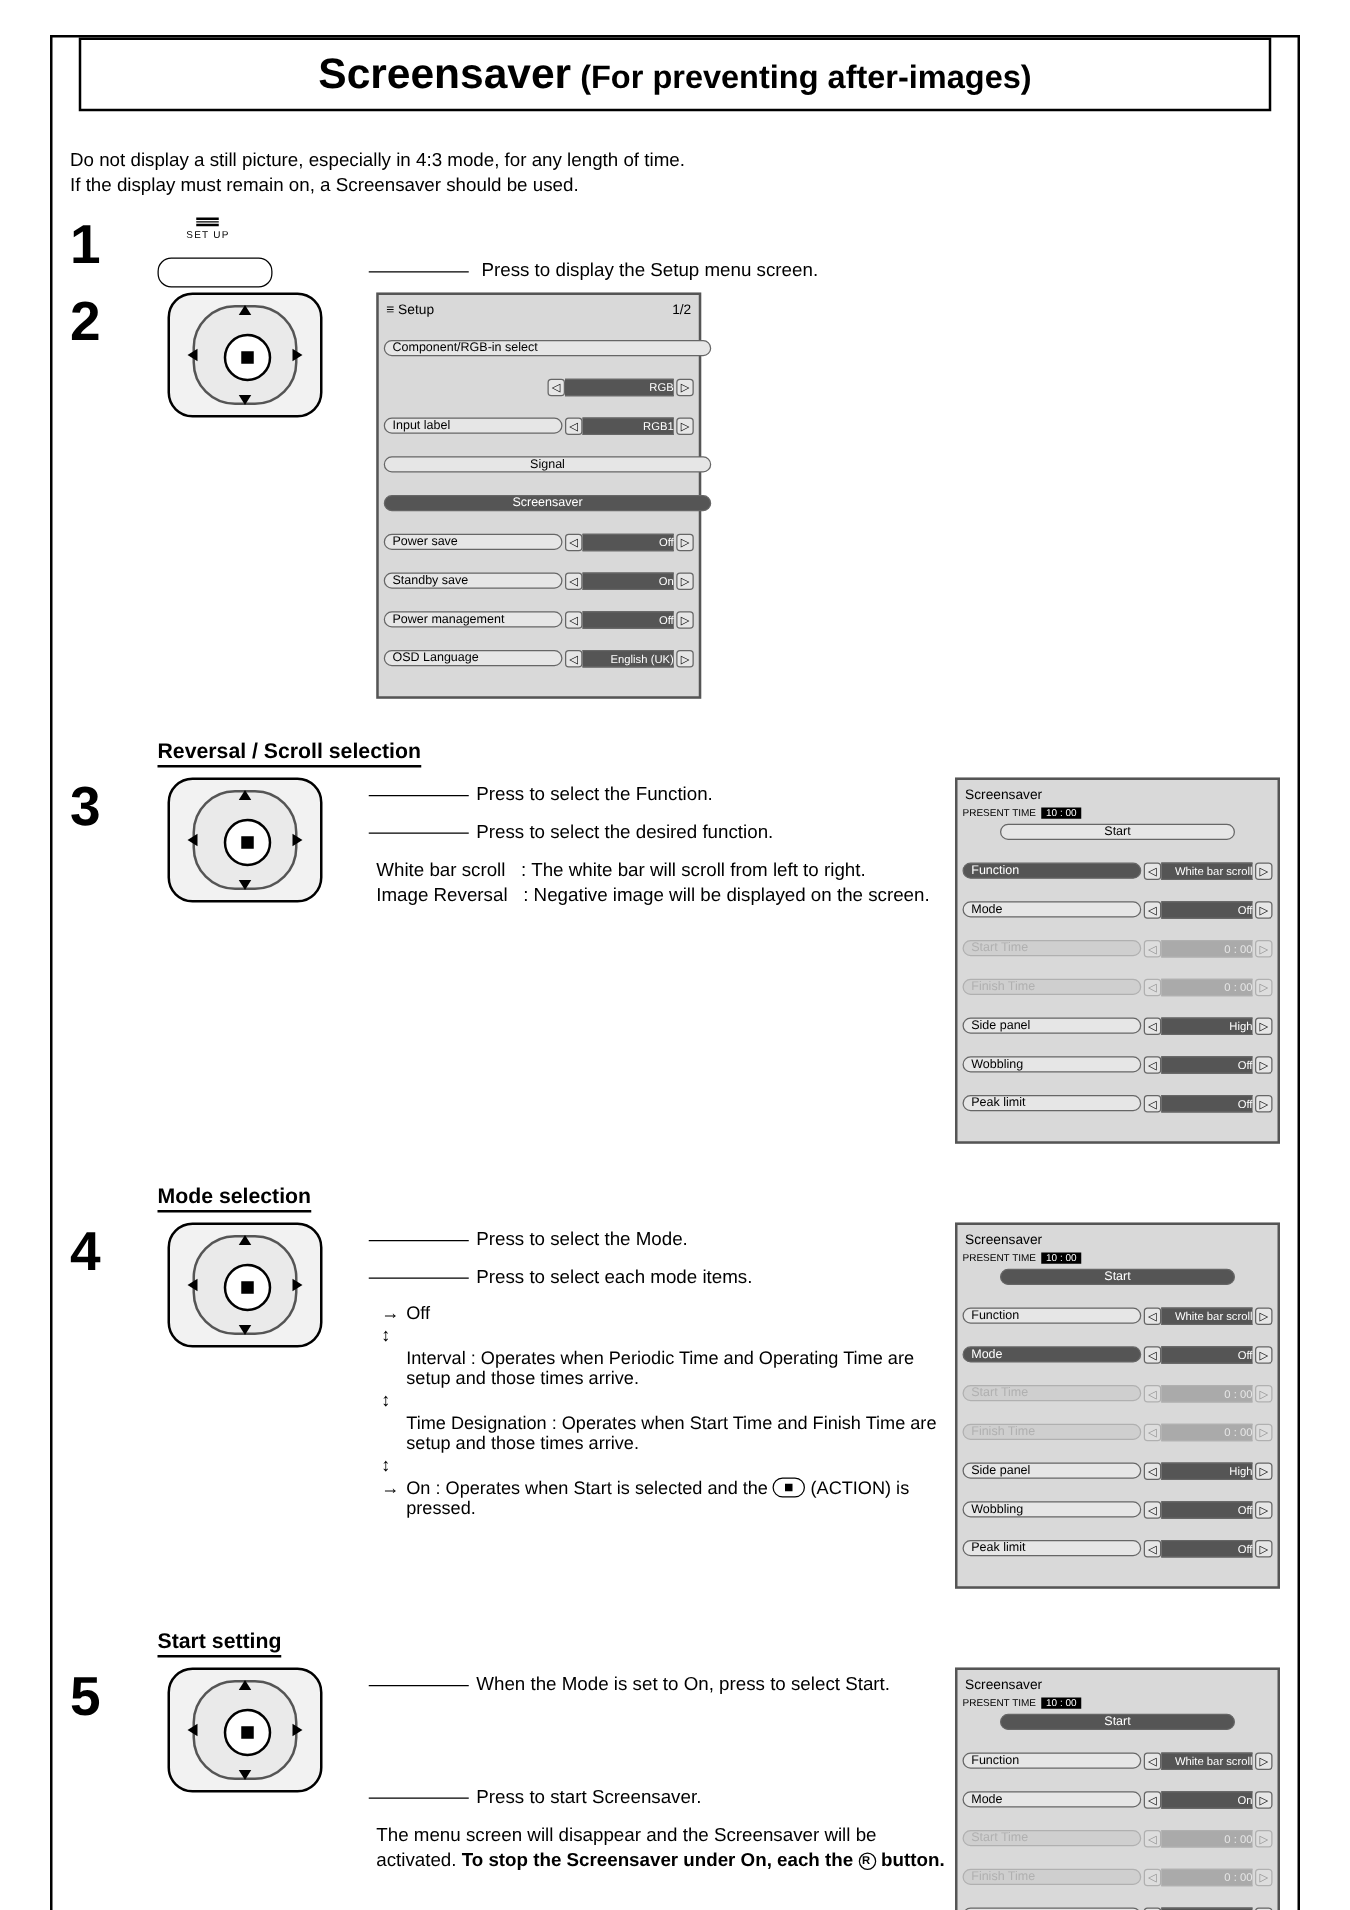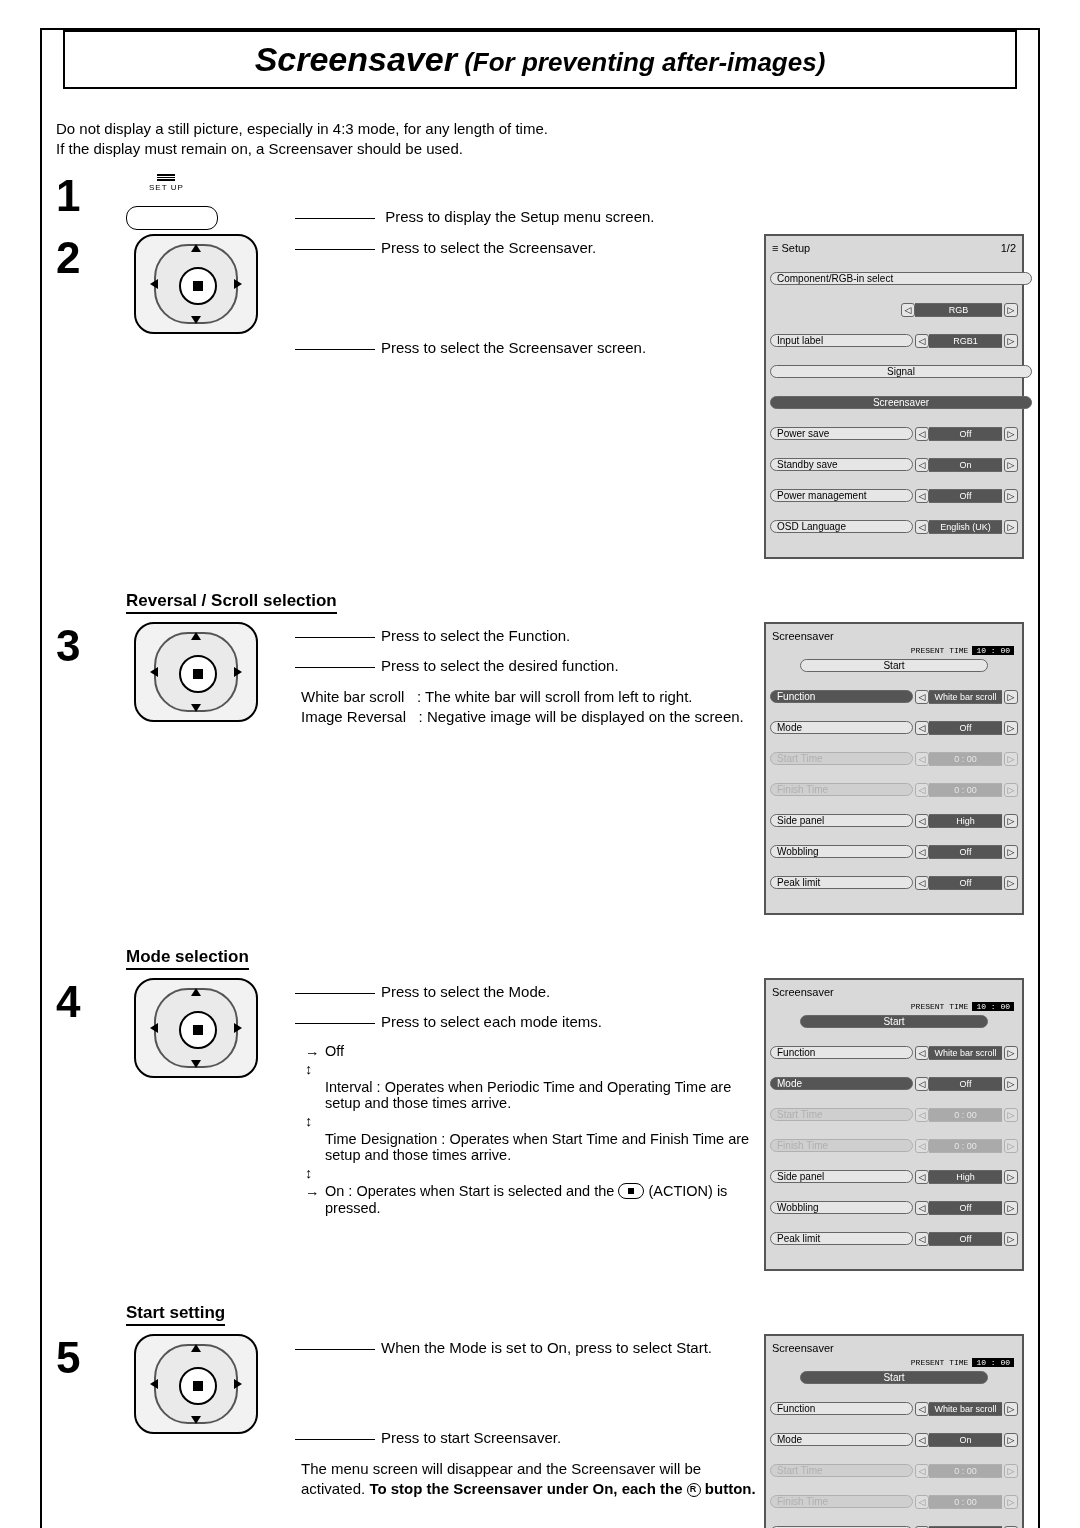--- a/index.html
+++ b/index.html
@@ -14,21 +14,20 @@
   .page-frame {
     border: 2px solid #000;
     padding: 0;
   }
   .title-box {
     border: 2px solid #000;
     padding: 8px 30px;
     margin: 0 auto 30px auto;
     text-align: center;
     width: 92%;
-    font-style: italic;
   }
   .title-main {
     font-size: 34px;
     font-weight: bold;
   }
   .title-sub {
     font-size: 26px;
     font-weight: bold;
   }
   .intro {
@@ -131,35 +130,35 @@
     display: flex; align-items: center;
     margin: 18px 0; height: 13px;
   }
   .osd-row .lbl {
     flex: 0 0 52%;
     border: 1px solid #666; border-radius: 7px;
     padding: 0 6px; background: #e6e6e6;
     white-space: nowrap; overflow:hidden;
   }
   .osd-row .val {
-    flex: 1; text-align: center;
+    flex: 1; text-align: right;
     border-top:1px solid #666;border-bottom:1px solid #666;
     background:#555;color:#fff; font-size:9px; height:12px; line-height:12px;
   }
   .osd-row .ar {
     width:12px;border:1px solid #666;border-radius:3px;
     height:12px;line-height:12px;text-align:center;font-size:9px;
     background:#e6e6e6; margin-left:2px;
   }
   .osd-row .ar:first-of-type { margin-left:4px; }
   .osd-row.center .lbl { flex:0 0 100%; text-align:center; }
   .osd-row.hl .lbl { background:#555;color:#fff; }
   .osd-row.dim { opacity:0.35; }
   .osd-row.dim .lbl { background:#bdbdbd;color:#666; }
-  .osd-time { text-align:right; font-size:8px; margin:2px 4px 4px 0;font-family:Liberation Mono, monospace; }
+  .osd-time { text-align:left; font-size:8px; margin:2px 4px 4px 0; }
   .osd-time .clock { background:#000;color:#fff;padding:0 4px;margin-left:4px; }
   .osd-start {
     border:1px solid #666;border-radius:7px;
     text-align:center;margin:2px 30px 4px 30px;font-size:10px;
     background:#e6e6e6;
   }
   .osd-start.hl { background:#555;color:#fff; }
 
   .mid-col p { margin:4px 0 10px 0; line-height:1.35; }
   .arrow-long { display:inline-block; vertical-align:middle; font-weight:bold; }
@@ -222,24 +221,20 @@
       <div class="left-col">
         <div class="remote">
           <div class="inner">
             <div class="tri up"></div>
               <div class="tri down"></div>
             <div class="tri left"></div>
               <div class="tri right"></div>
             <div class="hub"></div>
           </div>
         </div>
-      </div>
-      <div class="mid-col">
-        <p><span class="lead-line"></span><span>Press to select the Screensaver.</span></p>
-        <p style="margin-top:80px;"><span class="lead-line"></span><span>Press to select the Screensaver screen.</span></p>
       </div>
       <div class="right-col">
         <div class="osd">
             <div class="osd-title">
               <span>≡ Setup</span>
               <span>1/2</span>
             </div>
             <div class="osd-row">
               <span class="lbl" style="flex-basis:100%">Component/RGB-in select</span>
             </div>

